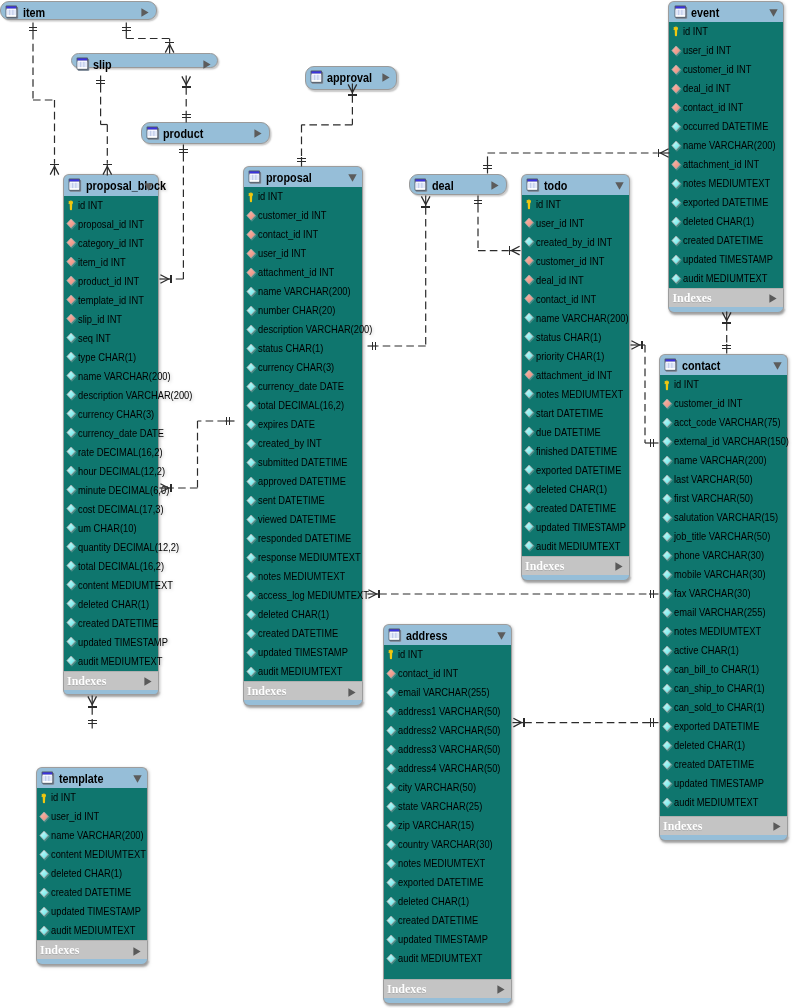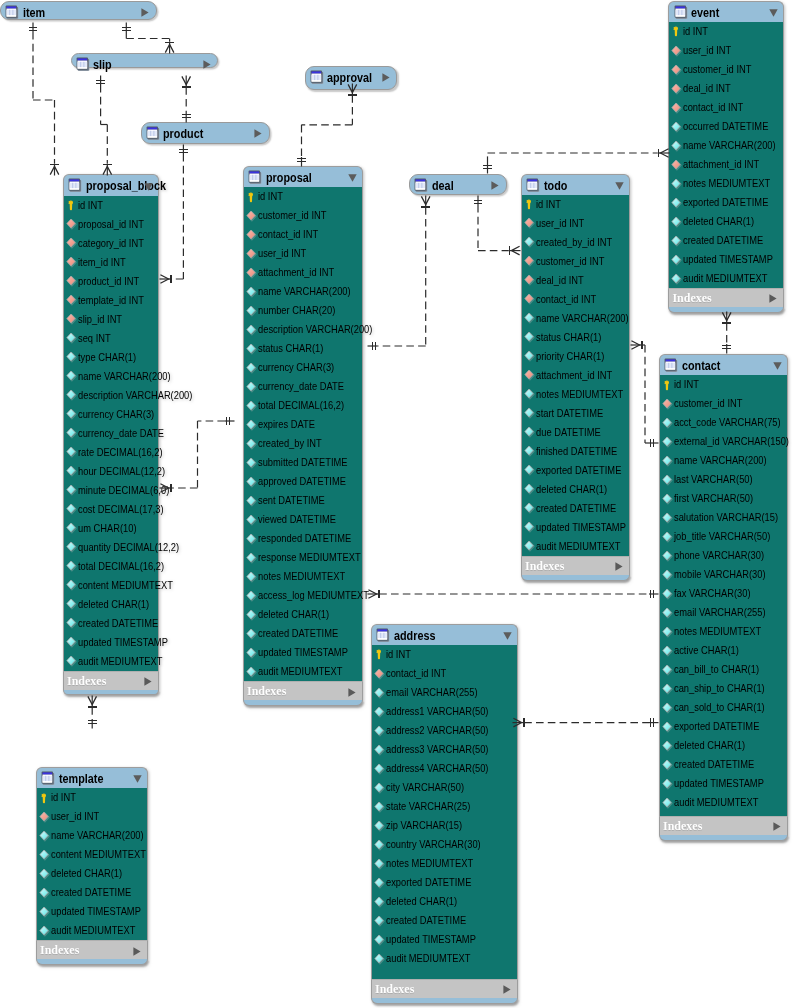--- a/index.html
+++ b/index.html
@@ -1646,21 +1646,21 @@
         </div>
       </div>
       <div class="eidx">
         <span class="itxt">Indexes</span>
         <span class="tri"><svg width="8" height="9" viewBox="0 0 8 9">
             <path d="M0.4,0.3 L7.6,4.5 L0.4,8.7 Z" fill="#5a5a5a"></path>
           </svg></span>
       </div>
       <div class="efoot"></div>
     </div>
-    <div class="ebox" style="left: 371px; top: 623.8px; width: 147px; filter: drop-shadow(rgba(0, 0, 0, 0.25) 1.5px 1.5px 1.5px);">
+    <div class="ebox" style="left: 383px; top: 623.8px; width: 129px; filter: drop-shadow(rgba(0, 0, 0, 0.25) 1.5px 1.5px 1.5px);">
       <div class="ehdr">
         <span class="ticon"><svg width="14" height="15" viewBox="0 0 14 15">
             <rect x="2" y="2.2" width="11.4" height="11.9" rx="1" fill="#9aa6b3" opacity="0.9"></rect>
             <rect x="1.5" y="1.7" width="11.4" height="11.9" rx="1" fill="#6a7684"></rect>
             <rect x="0.6" y="0.6" width="11.4" height="11.9" rx="0.9" fill="#4e5864"></rect>
             <rect x="1.5" y="1.4" width="9.7" height="2.2" fill="#3b33e0"></rect>
             <rect x="1.5" y="3.6" width="9.7" height="8" fill="#fdfdff"></rect>
             <rect x="1.5" y="4.8" width="9.7" height="5.4" fill="#e3e9f9"></rect>
             <line x1="4.7" y1="4.8" x2="4.7" y2="10.3" stroke="#b6c3e5" stroke-width="0.9"></line>
             <line x1="7.9" y1="4.8" x2="7.9" y2="10.3" stroke="#b6c3e5" stroke-width="0.9"></line>

